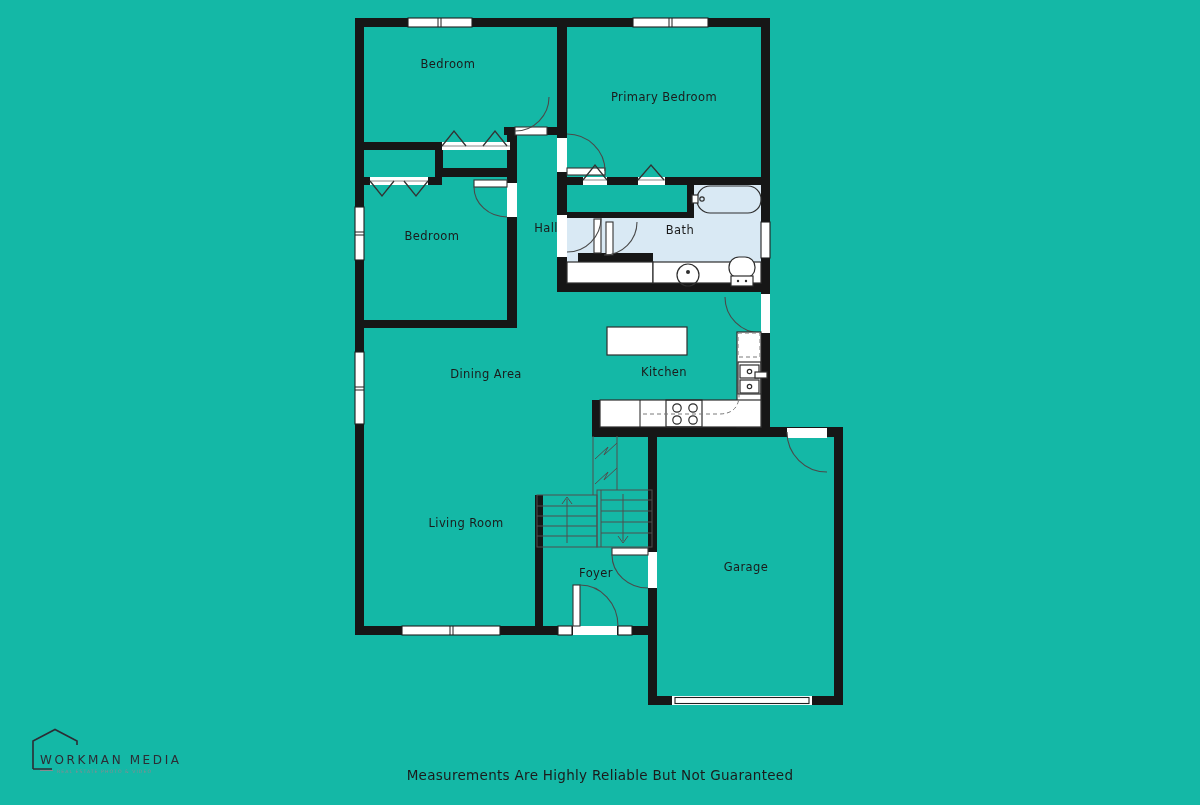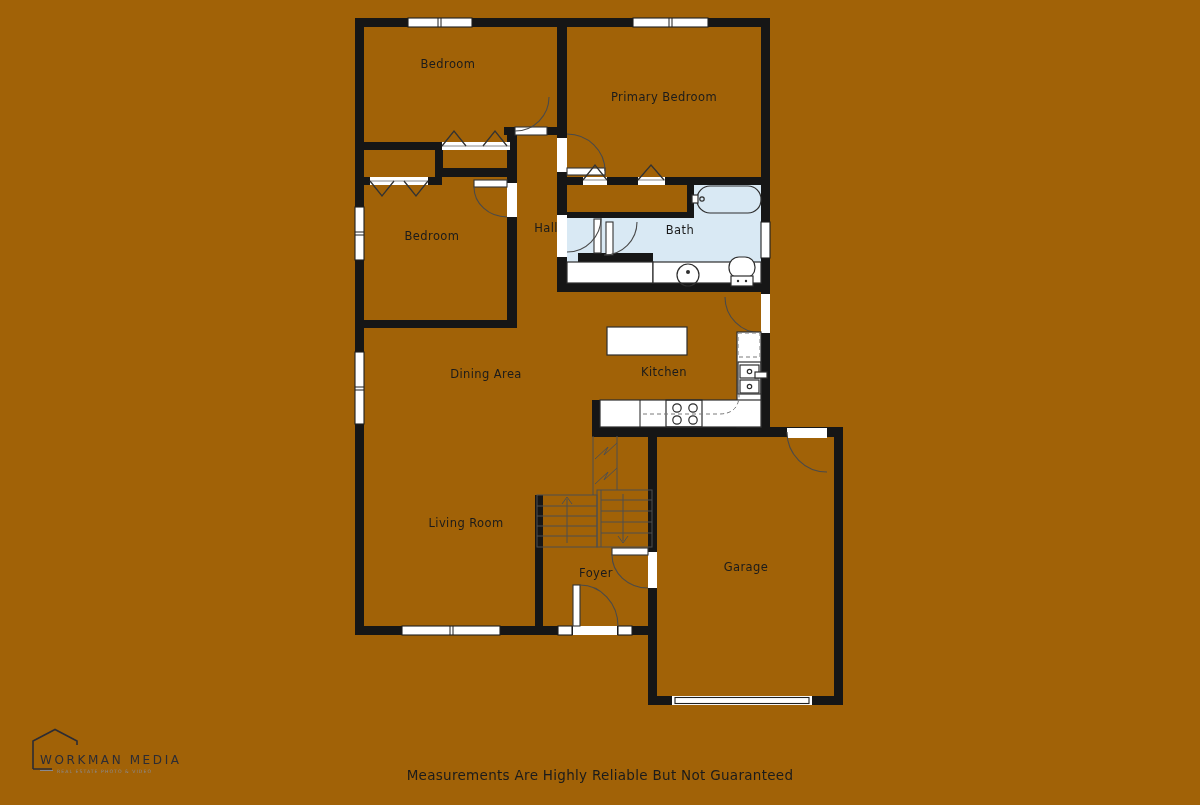--- a/index.html
+++ b/index.html
@@ -1,16 +1,16 @@
 <!DOCTYPE html>
 <html><head>
 <meta charset="utf-8">
 <style>
   html,body{margin:0;padding:0;background:#fff;}
-  .canvas{position:relative;width:1200px;height:805px;background:#a16207;overflow:hidden;
+  .canvas{position:relative;width:1200px;height:805px;background:#14b8a6;overflow:hidden;
           font-family:"DejaVu Sans",sans-serif;}
   svg{display:block;}
   .wall{fill:#161616;}
   .open{fill:#ffffff;}
   .thin{fill:none;stroke:#2e2e2e;stroke-width:1.2;}
   .thinf{fill:#ffffff;stroke:#2e2e2e;stroke-width:1.2;}
   .arc{fill:none;stroke:#4a4a4a;stroke-width:1.1;}
   .leaf{fill:#ffffff;stroke:#333;stroke-width:1.1;}
   .chev{fill:none;stroke:#333;stroke-width:1.3;}
   .baseln{stroke:#8a8a8a;stroke-width:1;}

